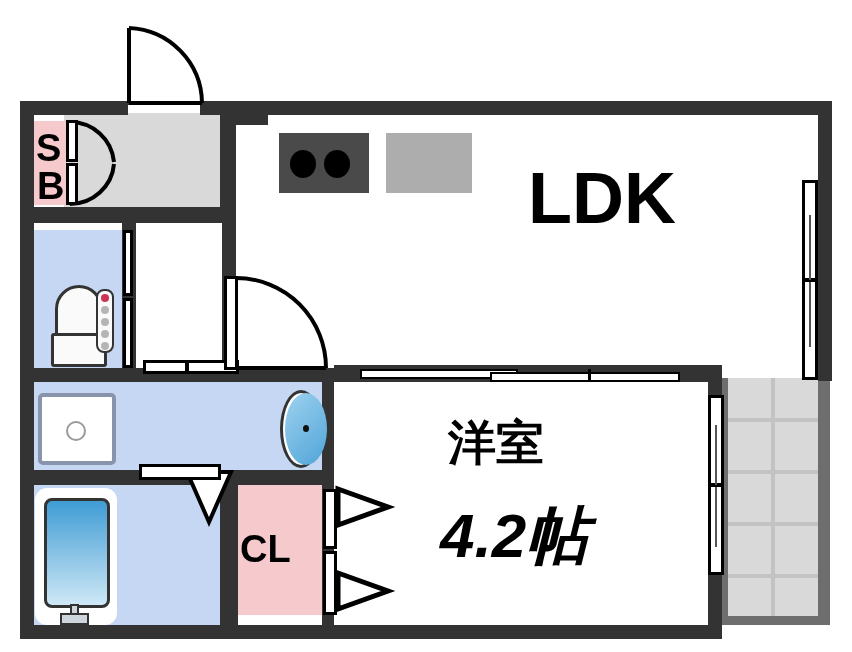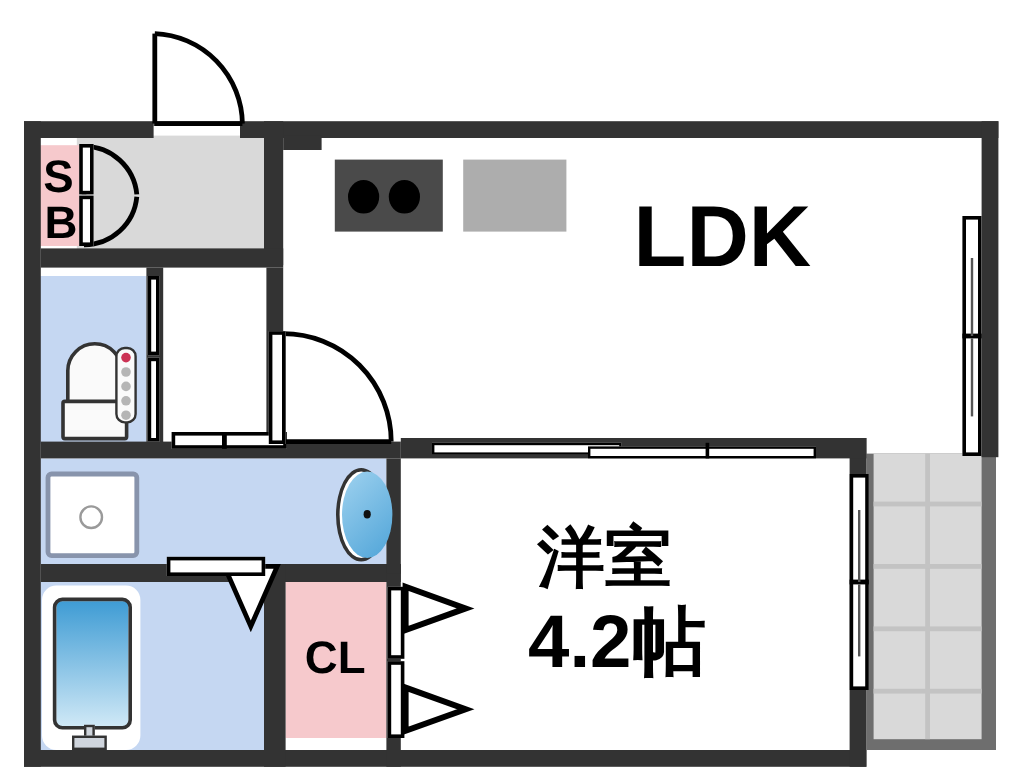--- a/index.html
+++ b/index.html
@@ -192,22 +192,22 @@
   <div class="abs" style="left:708px; top:483px; width:16px; height:4px; background:#000;"></div>
   <div class="abs" style="left:715px; top:425px; width:2px; height:60px; background:#555;"></div>
   <div class="abs" style="left:715px; top:487px; width:2px; height:60px; background:#555;"></div>
 
   <div class="abs" style="left:360px; top:369px; width:158px; height:10px; background:#fff; border:2px solid #000;"></div>
   <div class="abs" style="left:490px; top:372px; width:190px; height:10px; background:#fff; border:2px solid #000;"></div>
   <div class="abs" style="left:588px; top:369px; width:3px; height:13px; background:#000;"></div>
 
   <div class="label" style="left:528px; top:162px; font-size:72px;">LDK</div>
 
-  <div class="label" style="left:448px; top:436px; font-size:56px;">洋室</div>
-  <div class="label" style="left:440px; top:505px; font-size:62px;">4.2帖</div>
+  <div class="label" style="left:448px; top:419px; font-size:48px;">洋室</div>
+  <div class="label" style="left:440px; top:505px; font-size:62px;font-style:italic;">4.2帖</div>
 
 
   <div class="label" style="left:36px; top:129px; font-size:38px;">S</div>
   <div class="label" style="left:37px; top:167px; font-size:38px;">B</div>
 
-  <div class="label" style="left:254px; top:530px; font-size:38px;">CL</div>
+  <div class="label" style="left:240px; top:530px; font-size:38px;">CL</div>
 
 </div>
 
 </body></html>

